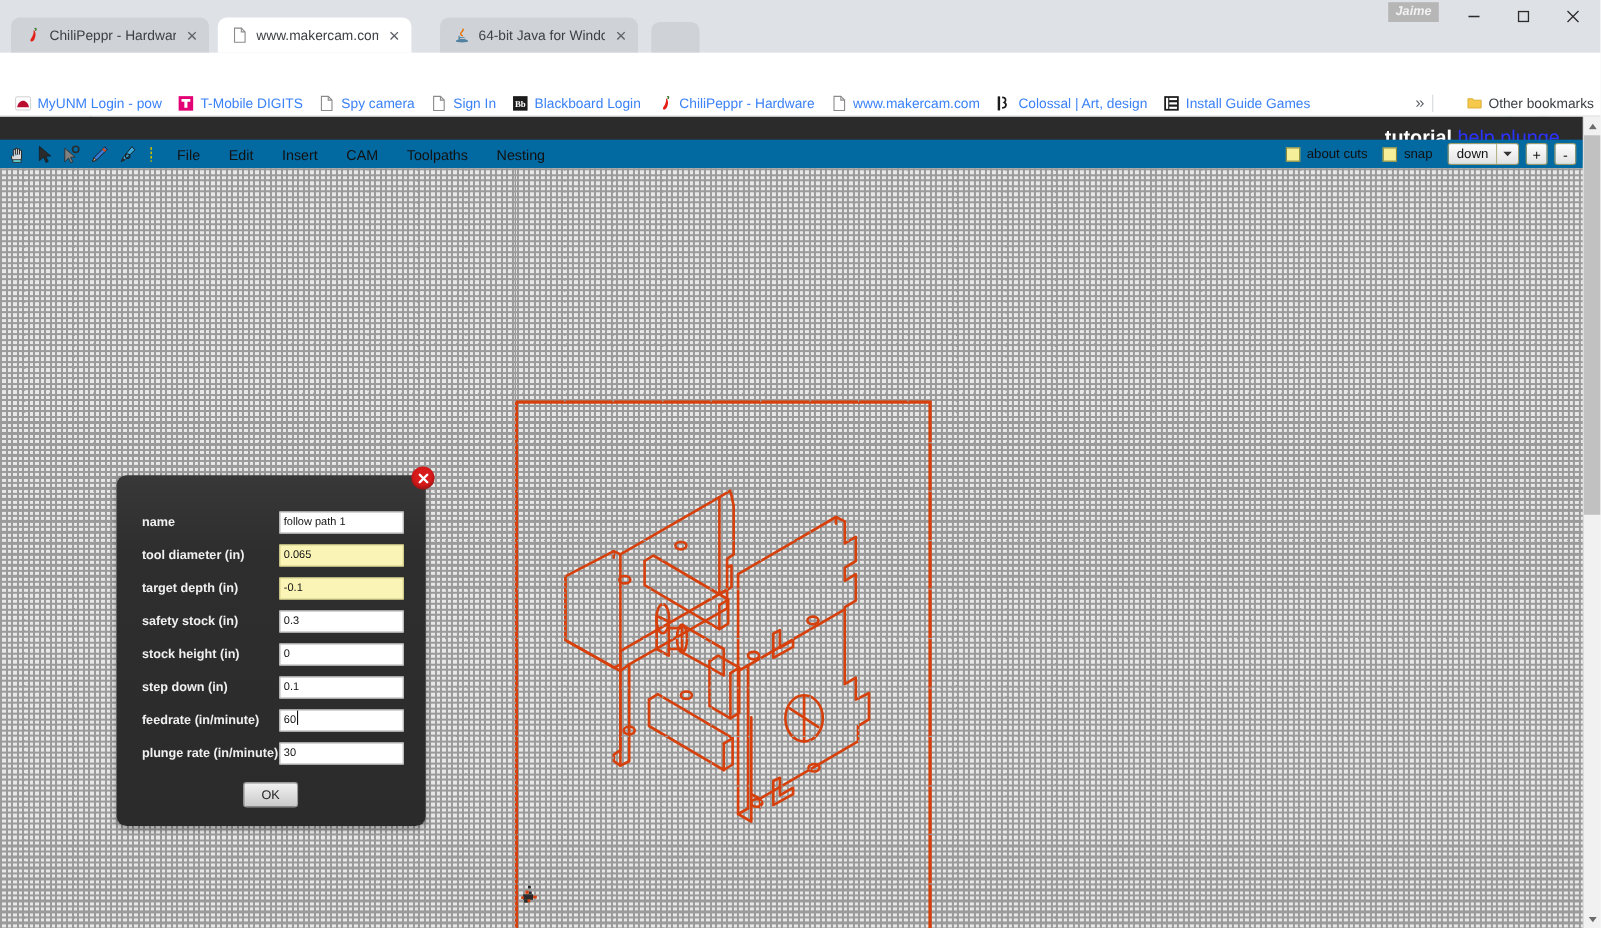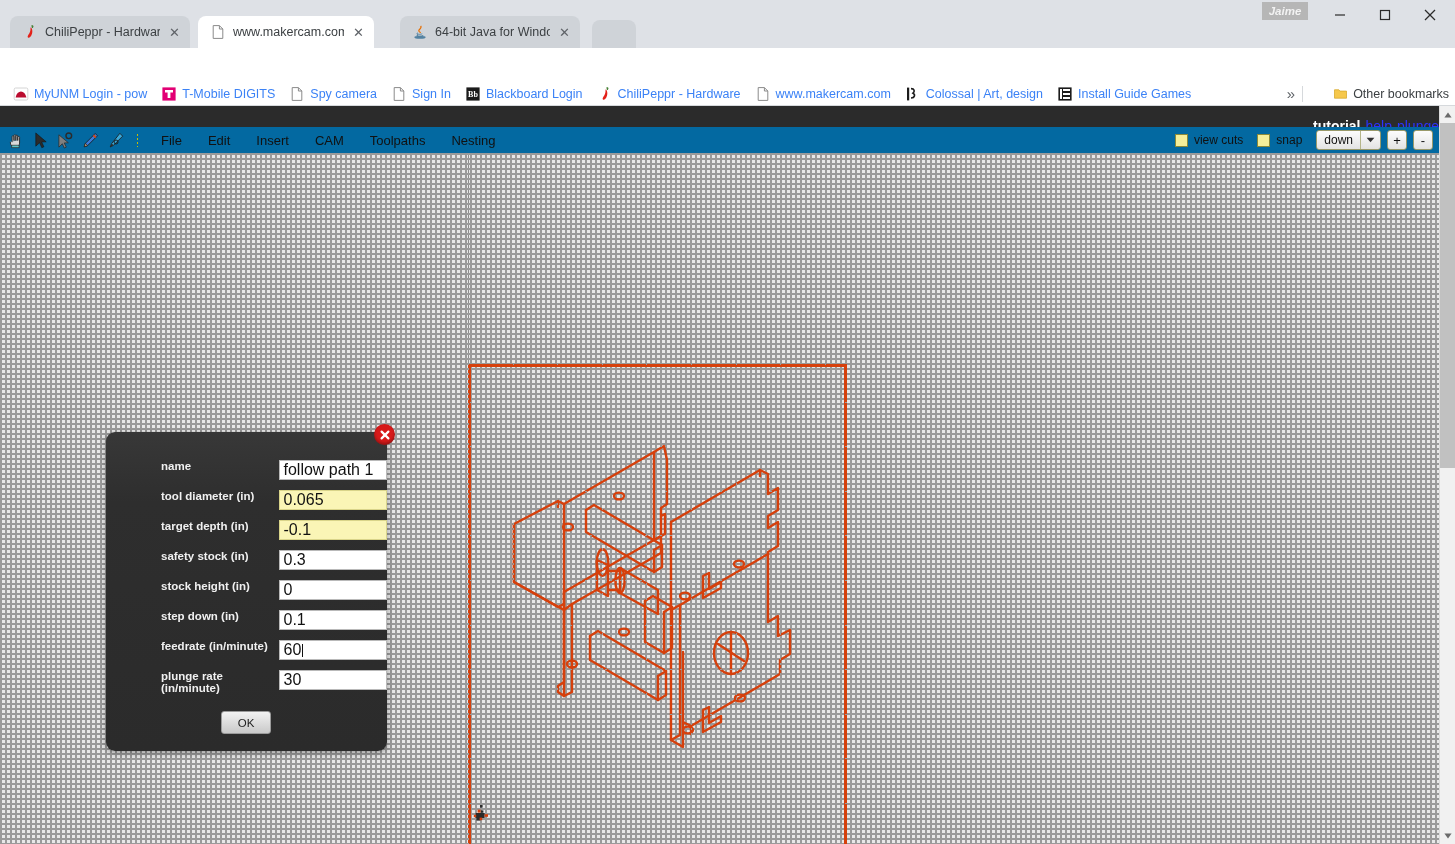--- a/index.html
+++ b/index.html
@@ -91,22 +91,22 @@
 
   
   .page {
     position: absolute; top: 106px; left: 0; width: 1455px; height: 738px;
     background: #e8e8e8; overflow: hidden;
   }
   .linkbar {
     position: absolute; top: 0; left: 0; width: 1439px; height: 39px;
     background: #2b2b2b;
     display: flex; align-items: center; justify-content: flex-end;
-    padding-right: 0; gap: 5px;
-    font-size: 14px;
+    padding-right: 21px; gap: 5px;
+    font-size: 18px;
   }
   .linkbar a { text-decoration: underline; }
   .lnk-tutorial { color: #ffffff; font-weight: bold; }
   .lnk-blue { color: #2b33ff; }
 
   .mctoolbar {
     position: absolute; top: 21px; left: 0; width: 1439px; height: 26px;
     background: #0369a1;
     display: flex; align-items: center;
   }
@@ -176,28 +176,28 @@
     box-shadow: 0 2px 6px rgba(0,0,0,.35);
   }
   .dlg-close {
     position: absolute; right: -8px; top: -8px; width: 21px; height: 21px;
     border-radius: 50%; background: #d71a1a;
     display: flex; align-items: center; justify-content: center;
     color: #fff; font-size: 13px; font-weight: bold; line-height: 1;
     box-shadow: inset 0 -2px 3px rgba(0,0,0,.3);
   }
   .dlg-rows { position: absolute; top: 28px; left: 0; width: 281px; }
-  .dlg-row { display: flex; align-items: flex-start; height: 30px; margin-bottom: 0; margin-left: 32px; }
+  .dlg-row { display: flex; align-items: center; height: 30px; margin-bottom: 0; }
   .dlg-label {
     width: 148px; text-align: left; padding-left: 23px;
     font-size: 11.5px; font-weight: bold; color: #f0f0f0;
   }
   .dlg-input {
     width: 113px; height: 20px; background: #fff; border: 1px solid #b9b9b9;
-    font-size: 16px; color: #111; padding: 0 3px; line-height: 18px;
+    font-size: 10px; color: #111; padding: 0 3px; line-height: 18px;
     font-family: "Liberation Sans", sans-serif;
     position: relative;
   }
   .dlg-input.highlight { background: #faf5b6; border-color: #d9d48a; }
   .caret { display:inline-block; width:1px; height:13px; background:#111;
            vertical-align:-2px; margin-left:1px; }
   .dlg-ok {
     position: absolute; left: 221px; top: 605px; width: 50px; height: 23px;
     background: linear-gradient(#f2f2f2,#c9c9c9);
     border: 1px solid #9a9a9a; border-radius: 3px;
@@ -445,21 +445,21 @@
           <span class="menu-item">Edit</span>
           <span class="menu-item">Insert</span>
           <span class="menu-item">CAM</span>
           <span class="menu-item">Toolpaths</span>
           <span class="menu-item">Nesting</span>
         </div>
 
       <div class="tb-right">
         <div class="chk-wrap">
           <span class="chk"></span>
-          <span>view cuts</span>
+          <span>about cuts</span>
         </div>
         <div class="chk-wrap">
           <span class="chk"></span>
           <span>snap</span>
         </div>
         <div class="unit-select">
           <span class="unit-val">down</span>
           <span class="unit-arrow">
             <svg width="9" height="6" viewBox="0 0 10 7">
               <path d="M0.5 1 L5 6 L9.5 1 Z" fill="#333"></path>

